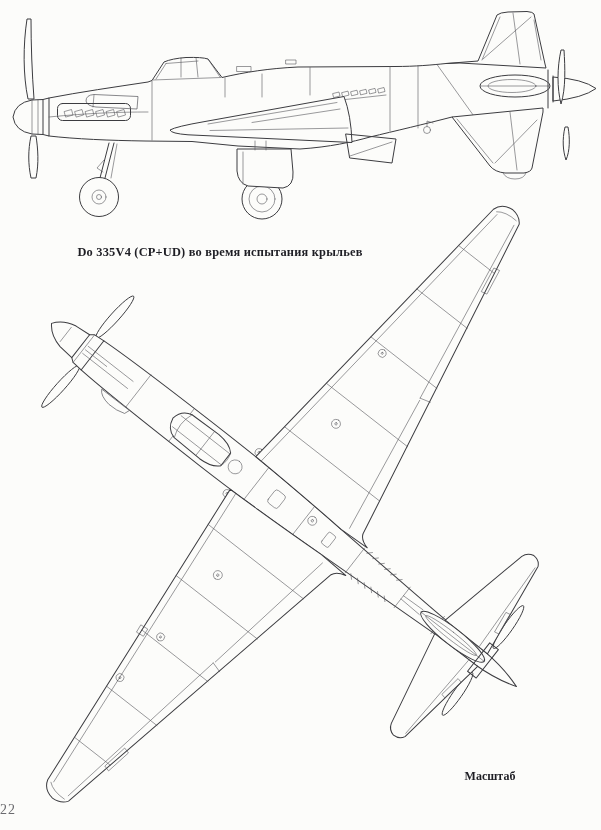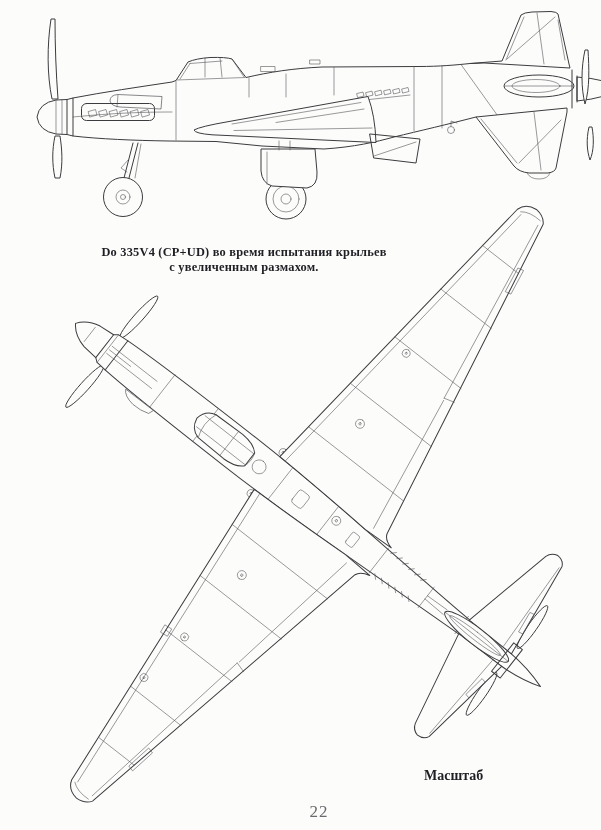--- a/index.html
+++ b/index.html
@@ -9,37 +9,37 @@
     --text:#1e1e24;
   }
   html,body{margin:0;padding:0;}
   body{
     width:601px;height:830px;
     background:var(--paper);
     font-family:"Liberation Serif", serif;
     position:relative;
     overflow:hidden;
   }
-  .page{position:absolute;inset:0;background:var(--paper);margin-left:24px;}
+  .page{position:absolute;inset:0;background:var(--paper);}
   svg{position:absolute;left:0;top:0;}
   .caption{
     position:absolute;left:40px;top:245px;width:360px;
     text-align:center;color:var(--text);
     font-weight:bold;font-size:12.4px;line-height:15px;
     letter-spacing:.2px;
   }
   .scale-block{
-    position:absolute;left:400px;top:768px;width:140px;
-    color:var(--text);
-    font-weight:bold;font-size:14px;line-height:16px;
+    position:absolute;left:420px;top:768px;width:140px;
+    text-align:center;color:var(--text);
+    font-weight:bold;font-size:12px;line-height:16px;
   }
   .page-number{
     position:absolute;left:0;top:802px;width:590px;
-    text-align:center;color:#6a6a6e;
-    font-size:17px;font-weight:normal;letter-spacing:1px;
+    text-align:left;color:#6a6a6e;
+    font-size:14px;font-weight:normal;letter-spacing:1px;
   }
   path,line,ellipse,circle,rect,polyline{vector-effect:non-scaling-stroke;}
   .ln{fill:none;stroke:var(--ink);stroke-width:1;stroke-linejoin:round;stroke-linecap:round;}
   .ln2{fill:none;stroke:var(--ink-light);stroke-width:.6;stroke-linejoin:round;stroke-linecap:round;}
   .fillw{fill:var(--paper);stroke:var(--ink);stroke-width:1;stroke-linejoin:round;}
   .fillw2{fill:var(--paper);stroke:var(--ink-light);stroke-width:.7;stroke-linejoin:round;}
 </style>
 </head>
 <body>
 
@@ -312,21 +312,20 @@
     </g>
 
     <g>
       <path class="ln" d="M-18,247 L18,247 M-18,258 L18,258 M-18,247 L-18,258 M18,247 L18,258"></path>
     </g>
   </g>
 </svg>
 
   <div class="caption">
     <div>Do 335V4 (CP+UD) во время испытания крыльев</div>
-    <div>с увеличенным размахом.</div>
   </div>
 
   <div class="scale-block">
     <div>Масштаб</div>
   </div>
 
   <div class="page-number">22</div>
 
 </div>
 

